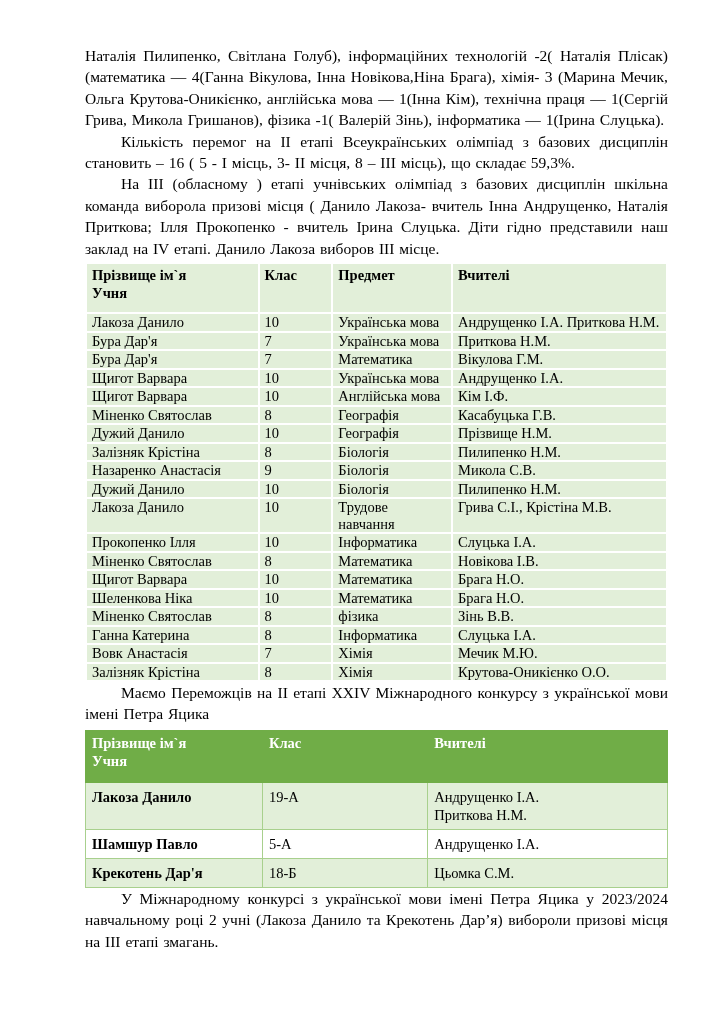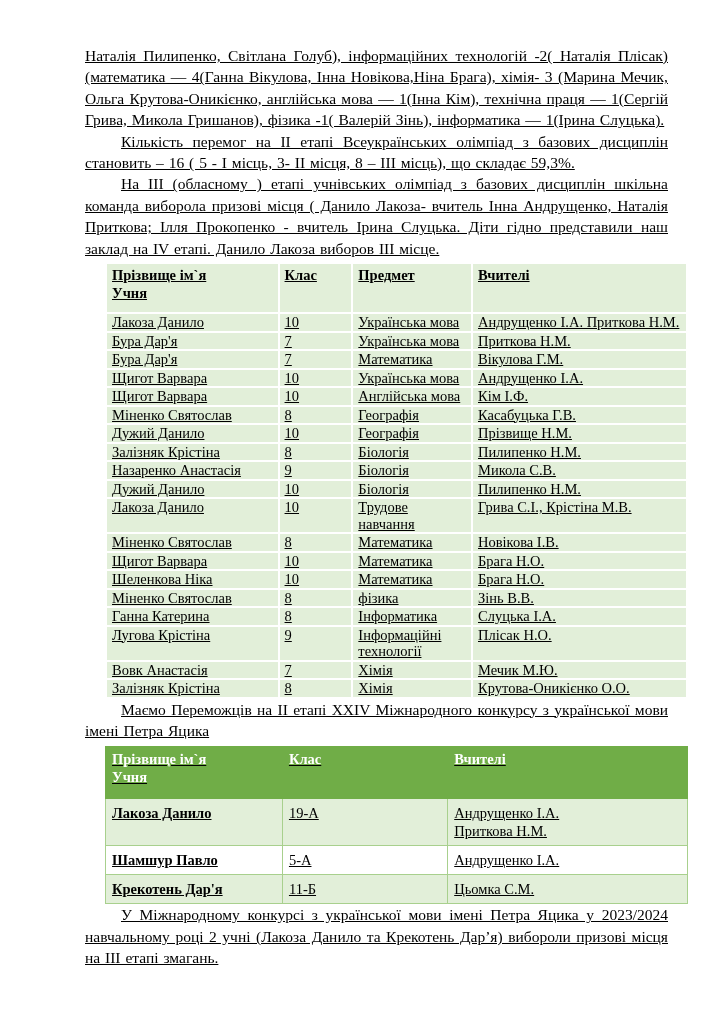--- a/index.html
+++ b/index.html
@@ -6,37 +6,35 @@
   body {
     width: 724px; height: 1024px;
     font-family: "Liberation Serif", serif;
     color: #000000;
     overflow: hidden;
   }
   .page {
     box-sizing: border-box;
     width: 724px; height: 1024px;
     padding: 45px 56px 20px 85px;
-    text-decoration: underline;
   }
   p {
     margin: 0;
     font-size: 15.5px;
     line-height: 21.4px;
     text-align: justify;
     word-spacing: 1px;
   }
   p.indent { text-indent: 36px; }
 
   table {
     width: 100%;
     border-collapse: collapse;
     table-layout: fixed;
     font-size: 14.5px;
-    margin-left: 20px;
   }
 
   
   .t1 { margin-top: 3px; }
   .t1 th, .t1 td {
     background: #e2efd9;
     border: 2px solid #ffffff;
     padding: 0 5px;
     text-align: left;
     vertical-align: top;
@@ -167,20 +165,26 @@
           <td>Пилипенко Н.М.</td>
         </tr>
         <tr>
           <td>Лакоза Данило</td>
           <td>10</td>
           <td>Трудове
 навчання</td>
           <td>Грива С.І., Крістіна М.В.</td>
         </tr>
         <tr>
+          <td>Прокопенко Ілля</td>
+          <td>10</td>
+          <td>Інформатика</td>
+          <td>Слуцька І.А.</td>
+        </tr>
+        <tr>
           <td>Міненко Святослав</td>
           <td>8</td>
           <td>Математика</td>
           <td>Новікова І.В.</td>
         </tr>
         <tr>
           <td>Щигот Варвара</td>
           <td>10</td>
           <td>Математика</td>
           <td>Брага Н.О.</td>
@@ -195,27 +199,20 @@
           <td>Міненко Святослав</td>
           <td>8</td>
           <td>фізика</td>
           <td>Зінь В.В.</td>
         </tr>
         <tr>
           <td>Ганна Катерина</td>
           <td>8</td>
           <td>Інформатика</td>
           <td>Слуцька І.А.</td>
-        </tr>
-        <tr>
-          <td>Лугова Крістіна</td>
-          <td>9</td>
-          <td>Інформаційні
-технології</td>
-          <td>Плісак Н.О.</td>
         </tr>
         <tr>
           <td>Вовк Анастасія</td>
           <td>7</td>
           <td>Хімія</td>
           <td>Мечик М.Ю.</td>
         </tr>
         <tr>
           <td>Залізняк Крістіна</td>
           <td>8</td>
@@ -248,21 +245,21 @@
           <td>Андрущенко І.А.
 Приткова Н.М.</td>
         </tr>
         <tr>
           <td>Шамшур Павло</td>
           <td>5-А</td>
           <td>Андрущенко І.А.</td>
         </tr>
         <tr>
           <td>Крекотень Дар'я</td>
-          <td>11-Б</td>
+          <td>18-Б</td>
           <td>Цьомка С.М.</td>
         </tr>
       </tbody>
   </table>
 
   <p class="indent para-after-table">У Міжнародному конкурсі з української мови імені Петра Яцика у 2023/2024 навчальному році 2 учні (Лакоза Данило та Крекотень Дар’я) вибороли призові місця на ІІІ етапі змагань.</p>
 
 </div>
 
 </body></html>

